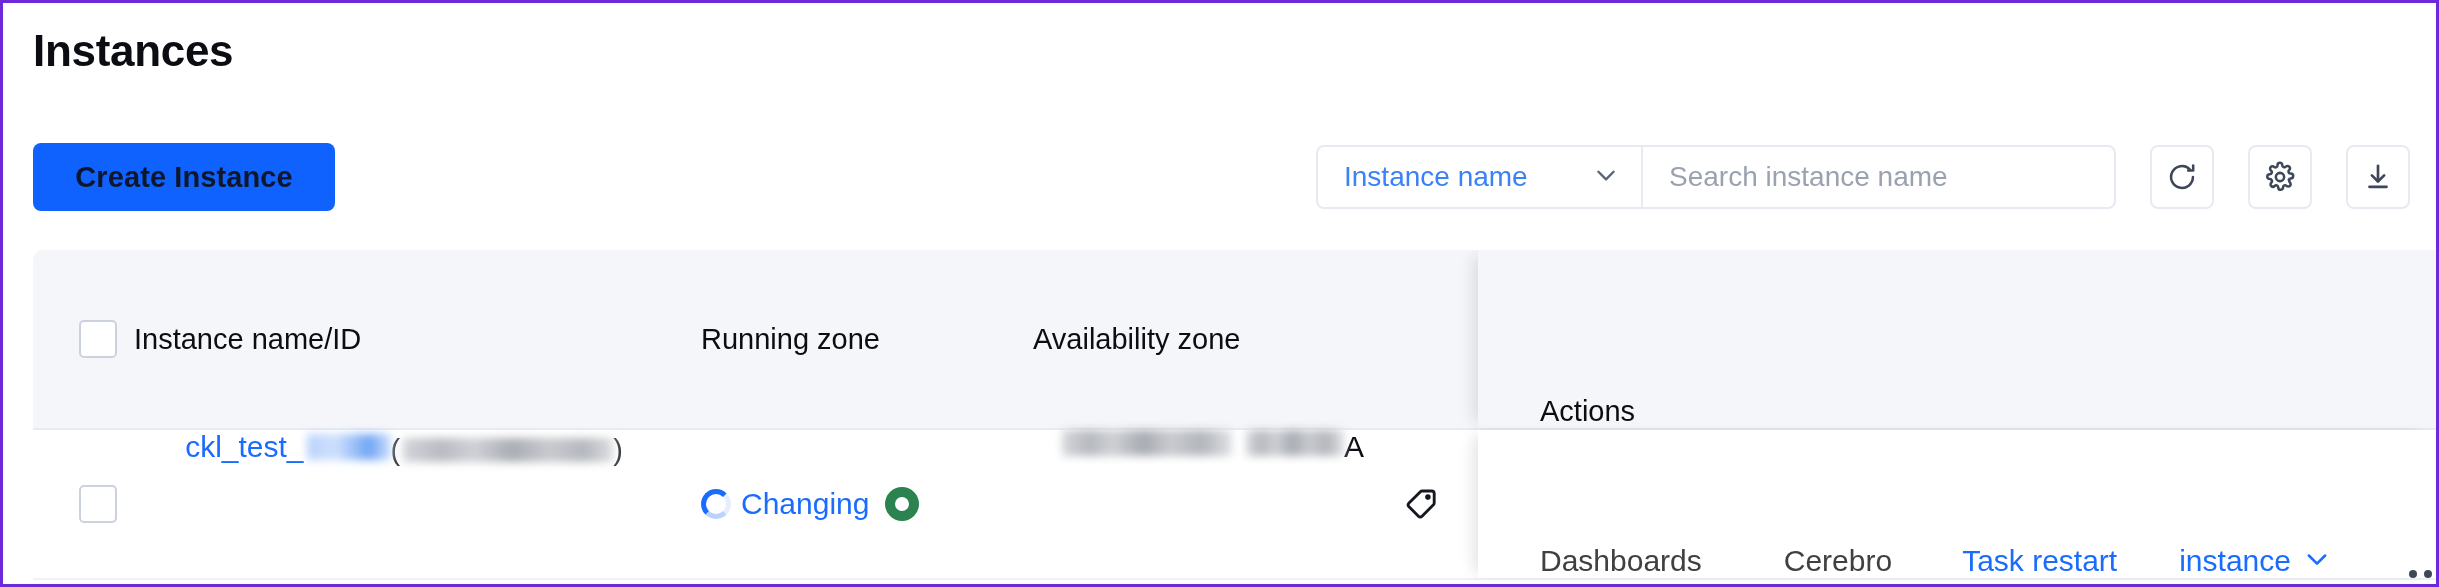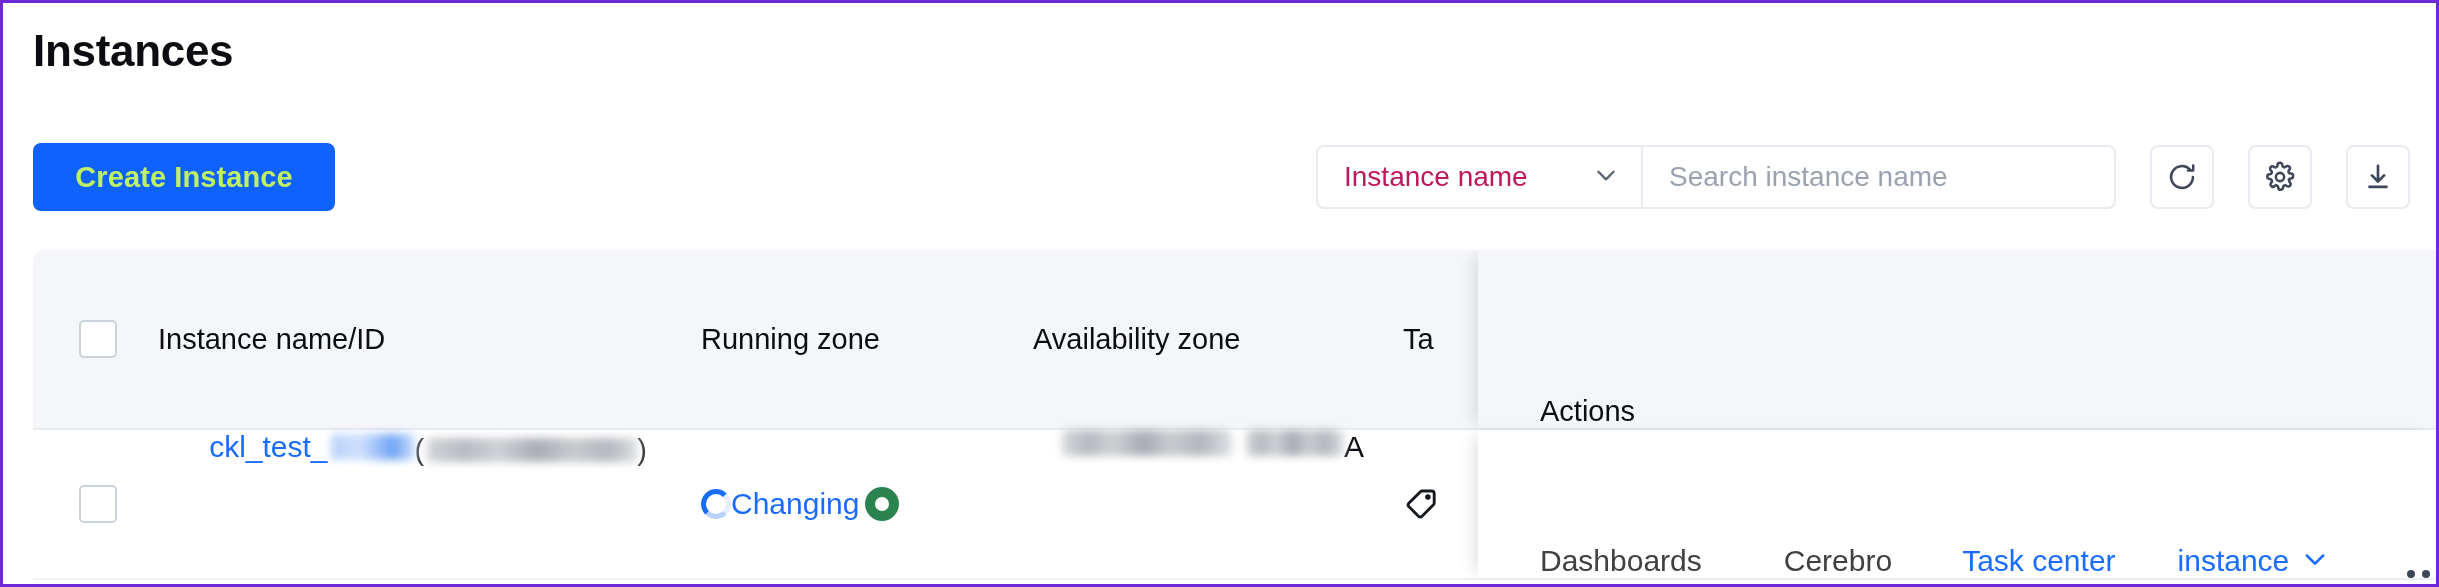--- a/index.html
+++ b/index.html
@@ -46,21 +46,21 @@
 
   .create-btn {
     position: absolute;
     left: 30px;
     top: 0;
     width: 302px;
     height: 68px;
     background: #0f62fe;
     border: none;
     border-radius: 8px;
-    color: #bef264;
+    color: #0f172a;
     font-size: 29px;
     font-weight: 700;
     font-family: "Liberation Sans", sans-serif;
     cursor: pointer;
     letter-spacing: 0.1px;
     padding: 0;
   }
 
   .search-group {
     position: absolute;
@@ -81,21 +81,21 @@
     align-items: center;
     justify-content: space-between;
     padding: 0 22px 0 26px;
     box-sizing: border-box;
     border-right: 2px solid #e7eaf0;
     cursor: pointer;
     user-select: none;
   }
   .search-select-label {
     font-size: 28px;
-    color: #be185d;
+    color: #3b82f6;
     white-space: nowrap;
   }
   .chev {
     width: 26px;
     height: 26px;
     flex: none;
     color: #5a6474;
   }
   .search-input {
     flex: 1;
@@ -164,21 +164,21 @@
     box-sizing: border-box;
   }
   .cell.stack {
     flex-direction: row;
     align-items: flex-start;
     justify-content: center;
   }
 
   
   .c-check { left: 14px;   width: 78px;  justify-content: flex-start; }
-  .c-name  { left: 125px;  width: 540px; }
+  .c-name  { left: 101px;  width: 540px; }
   .c-state { left: 668px;  width: 300px; }
   .c-zone  { left: 1000px; width: 360px; }
   .c-tags  { left: 1370px; width: 120px; }
 
   .hdr {
     font-size: 29px;
     color: #0b0d12;
     font-weight: 400;
     white-space: nowrap;
   }
@@ -240,21 +240,21 @@
     width: 84px;
     background: linear-gradient(90deg,#b9d2fb 0%,#cfe0fd 34%,#9cc0f8 56%,#6fa4f4 74%,#cfe0fd 100%);
   }
   .redact.grey {
     height: 24px;
     background: linear-gradient(90deg,#d3d5d9 0%,#b8bbc1 18%,#cfd1d6 34%,#a9adb4 52%,#c8cace 70%,#b4b7bd 86%,#dcdee1 100%);
   }
   .id-open, .id-close { color: #3a3a3a; }
 
   
-  .state-line { display: flex; align-items: center; gap: 0; }
+  .state-line { display: flex; align-items: center; gap: 10px; }
   .spinner {
     width: 30px; height: 30px; flex: none;
     border-radius: 50%;
     border: 5px solid #1a6cff;
     border-right-color: rgba(26,108,255,0.10);
     border-bottom-color: rgba(26,108,255,0.30);
     box-sizing: border-box;
   }
   .state-text { font-size: 30px; color: #1a6cff; white-space: nowrap; }
   .ring-green {
@@ -365,23 +365,20 @@
       </div>
       <div class="cell c-name">
         <span class="hdr">Instance name/ID</span>
       </div>
       <div class="cell c-state">
         <span class="hdr">Running zone</span>
       </div>
       <div class="cell c-zone">
         <span class="hdr">Availability zone</span>
       </div>
-      <div class="cell c-tags">
-        <span class="hdr">Ta</span>
-      </div>
       <div class="c-actions">
         <span class="hdr">Actions</span>
       </div>
     </div>
 
     <div class="trow">
 
       <div class="cell c-check">
         <div class="checkbox"></div>
       </div>
@@ -421,21 +418,21 @@
             <circle cx="16.6" cy="7.4" r="0.9" fill="currentColor"></circle>
           </svg>
         </span>
       </div>
 
       <div class="c-actions">
         <a class="act disabled">Dashboards</a>
         <span class="spacer gap-1"></span>
         <a class="act disabled">Cerebro</a>
         <span class="spacer gap-2"></span>
-        <a class="act">Task center</a>
+        <a class="act">Task restart</a>
         <span class="spacer gap-3"></span>
         <span class="act-dd">
           <span class="act">instance</span>
           <span>
             <svg class="chev" viewBox="0 0 24 24" fill="none" stroke="currentColor" stroke-width="2.2" stroke-linecap="round" stroke-linejoin="round">
               <polyline points="5,9 12,16 19,9"></polyline>
             </svg>
           </span>
         </span>
         <span class="spacer gap-4"></span>

